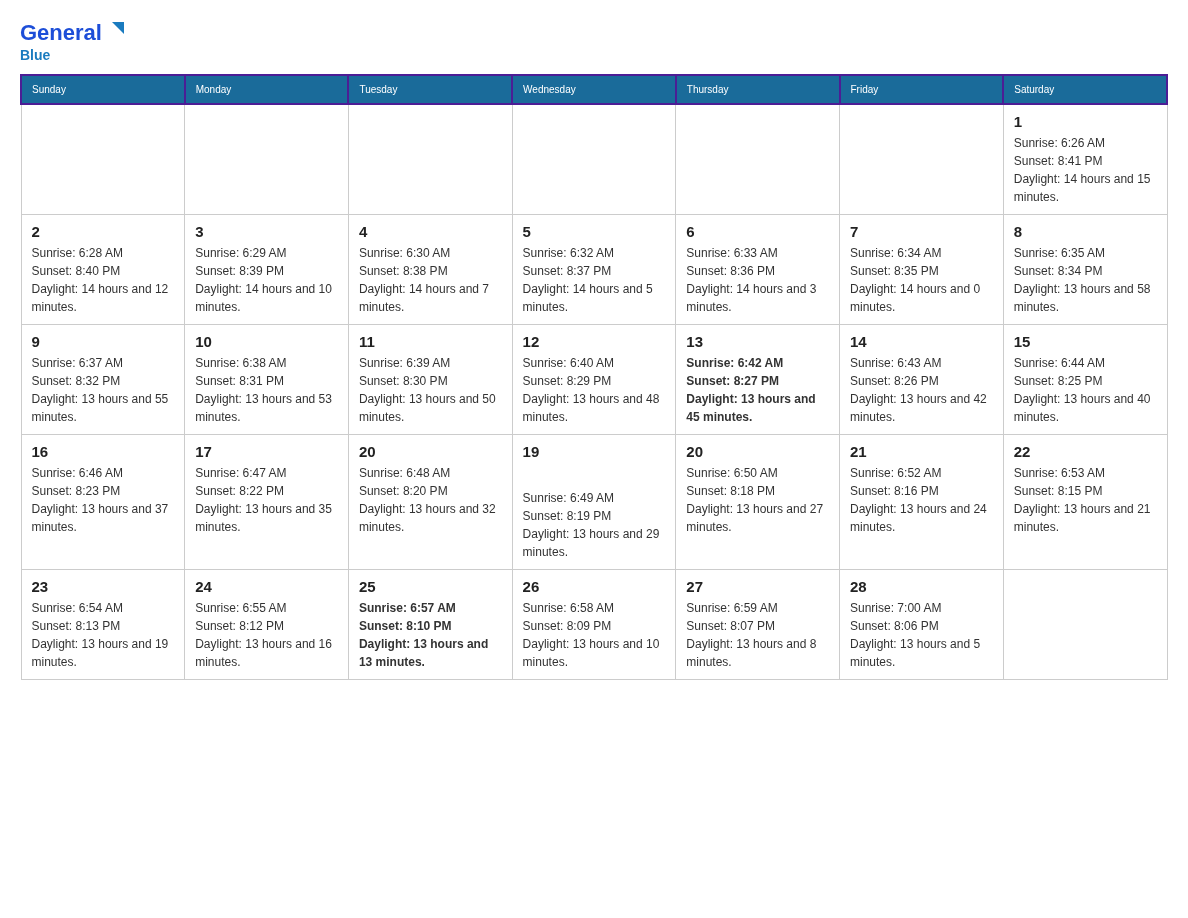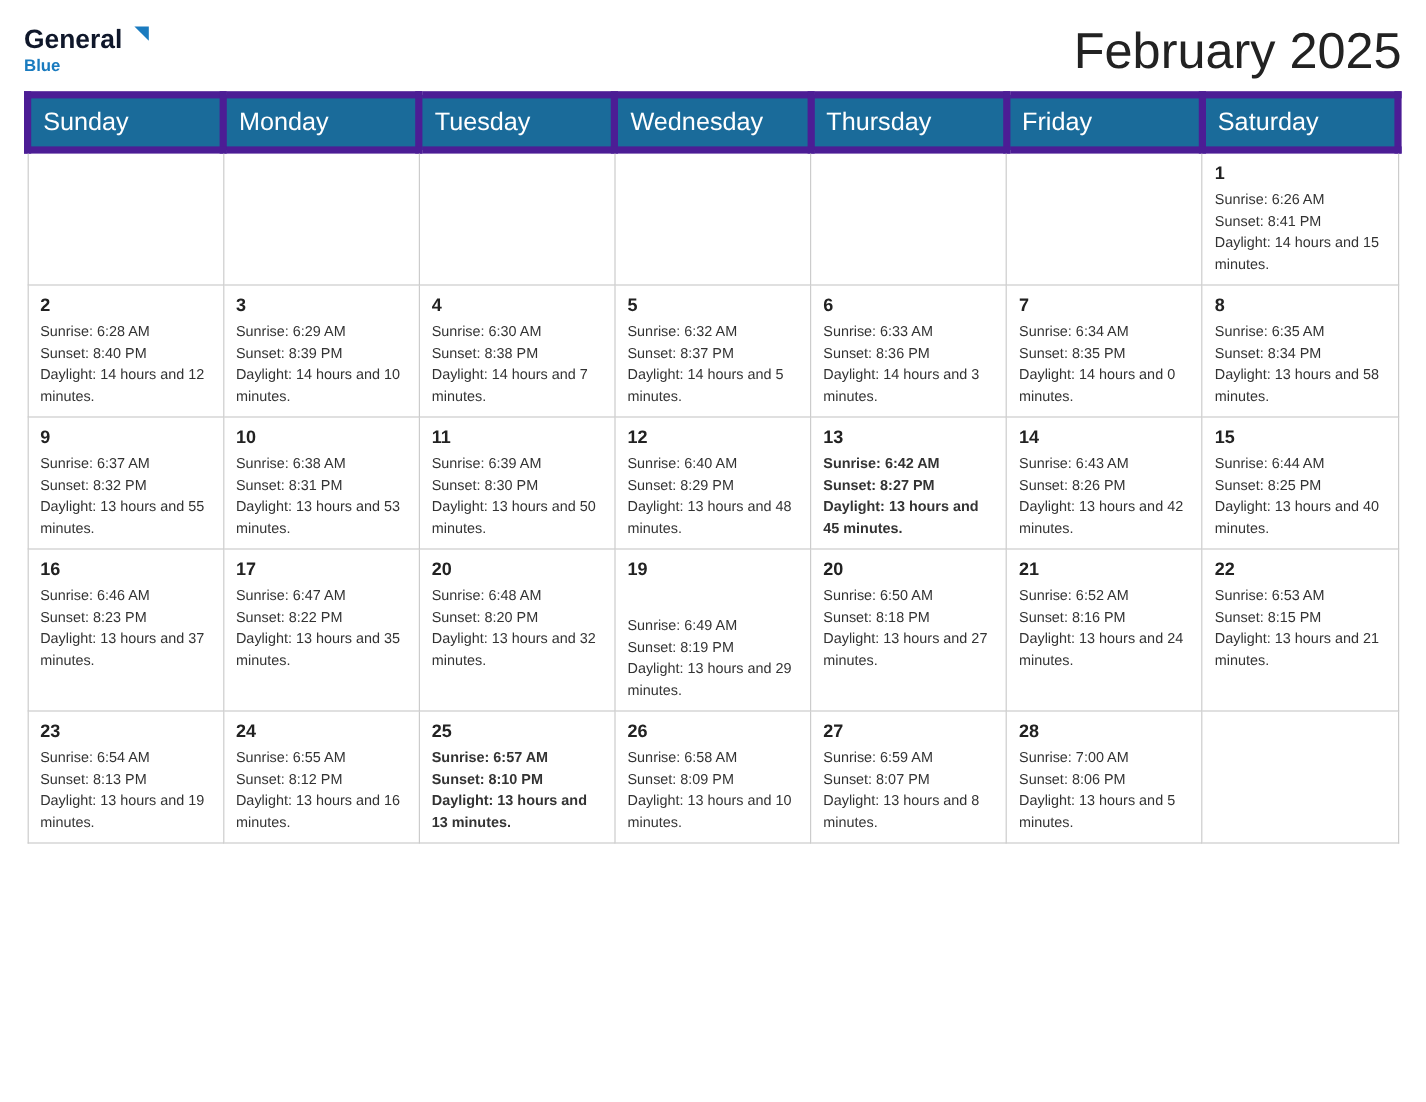--- a/index.html
+++ b/index.html
@@ -12,21 +12,21 @@
     }
     .header {
       display: flex;
       justify-content: space-between;
       align-items: flex-start;
       margin-bottom: 10px;
     }
     .logo-text-general {
       font-size: 22px;
       font-weight: bold;
-      color: #0f172a;
+      color: #1d4ed8;
     }
     .logo-text-blue {
       font-size: 14px;
       font-weight: bold;
       color: #1a7bbf;
     }
     .title-block {
       text-align: right;
     }
     .month-title {
@@ -42,24 +42,24 @@
     }
     table {
       width: 100%;
       border-collapse: collapse;
       table-layout: fixed;
     }
     thead tr th {
       background-color: #1a6b9a;
       color: #fff;
       padding: 8px 10px;
-      font-size: 21px;
+      font-size: 10px;
       font-weight: normal;
       text-align: left;
-      border: 6px solid #4c1d95;
+      border: 2px solid #4c1d95;
     }
     tbody tr td {
       vertical-align: top;
       padding: 8px 10px;
       border: 1px solid #ccc;
       font-size: 12.5px;
       color: #333;
       height: 110px;
     }
     tbody tr td .day-num {
@@ -100,21 +100,20 @@
         <svg width="22" height="22" viewBox="0 0 22 22">
           <polygon points="8,3 20,3 20,15" fill="#1a7bbf"></polygon>
         </svg>
       </span>
     </div>
     <div>
       <span class="logo-text-blue">Blue</span>
     </div>
   </div>
   <div class="title-block">
-    <div class="month-title">February 2025</div>
   </div>
 </div>
 
 <table>
   <thead>
     <tr>
     <th>Sunday</th>
         <th>Monday</th>
         <th>Tuesday</th>
         <th>Wednesday</th>

